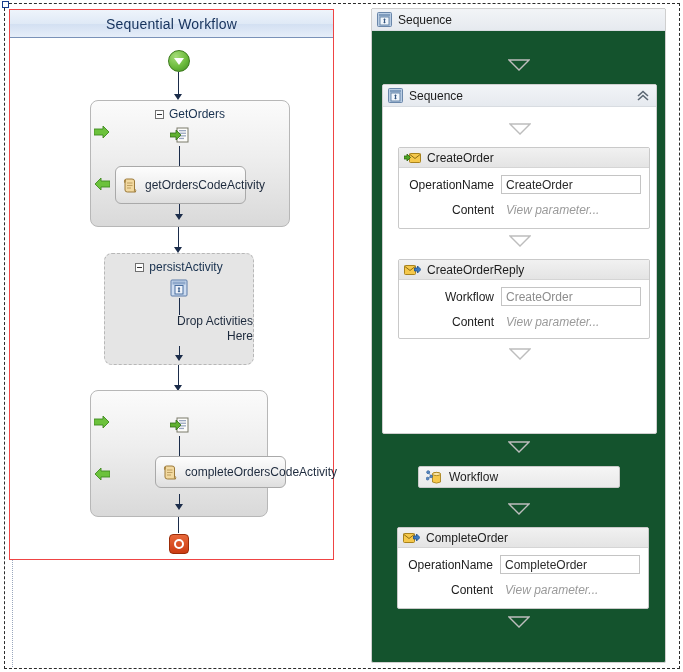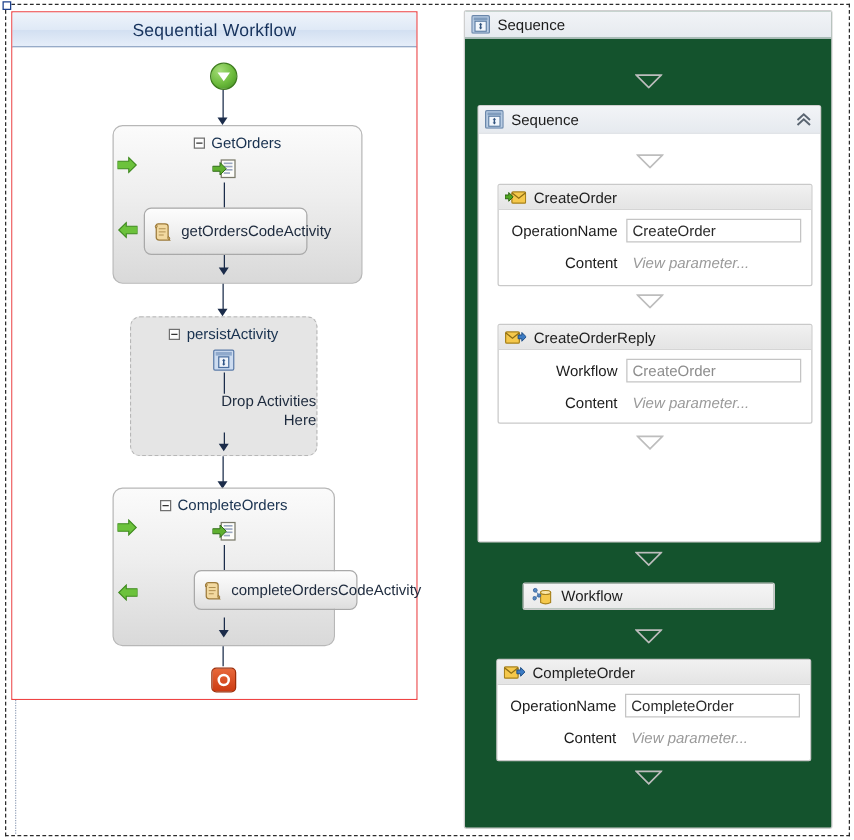--- a/index.html
+++ b/index.html
@@ -381,24 +381,20 @@
           <span>Here</span>
         </div>
         <div class="vline" style="left:74px; top:92px; height:13px;"></div>
         <div class="arrowhead" style="left:70px; top:101px;"></div>
       </div>
 
       <div class="vline" style="left:168px; top:327px; height:24px;"></div>
       <div class="arrowhead" style="left:164px; top:347px;"></div>
 
       <div class="act-group" style="left:80px; top:352px; width:178px; height:127px;">
-        <div class="grp-head">
-          <span class="expander"></span>
-          <span>CompleteOrders</span>
-        </div>
         <div class="icon-receive" style="left:79px; top:26px;">
           <svg width="19" height="17" viewBox="0 0 19 17">
             <rect x="7" y="1" width="11" height="14" fill="#fdfdfa" stroke="#7a7a6a" stroke-width="1"></rect>
             <rect x="9" y="3" width="7" height="1.3" fill="#9aa7c0"></rect>
             <rect x="9" y="5.6" width="7" height="1.3" fill="#9aa7c0"></rect>
             <rect x="9" y="8.2" width="7" height="1.3" fill="#9aa7c0"></rect>
             <rect x="9" y="10.8" width="5" height="1.3" fill="#9aa7c0"></rect>
             <path d="M0 6 L6 6 L6 3 L11 8 L6 13 L6 10 L0 10 Z" fill="#5fb030" stroke="#2f6b17" stroke-width="0.8"></path>
           </svg>
         </div>

